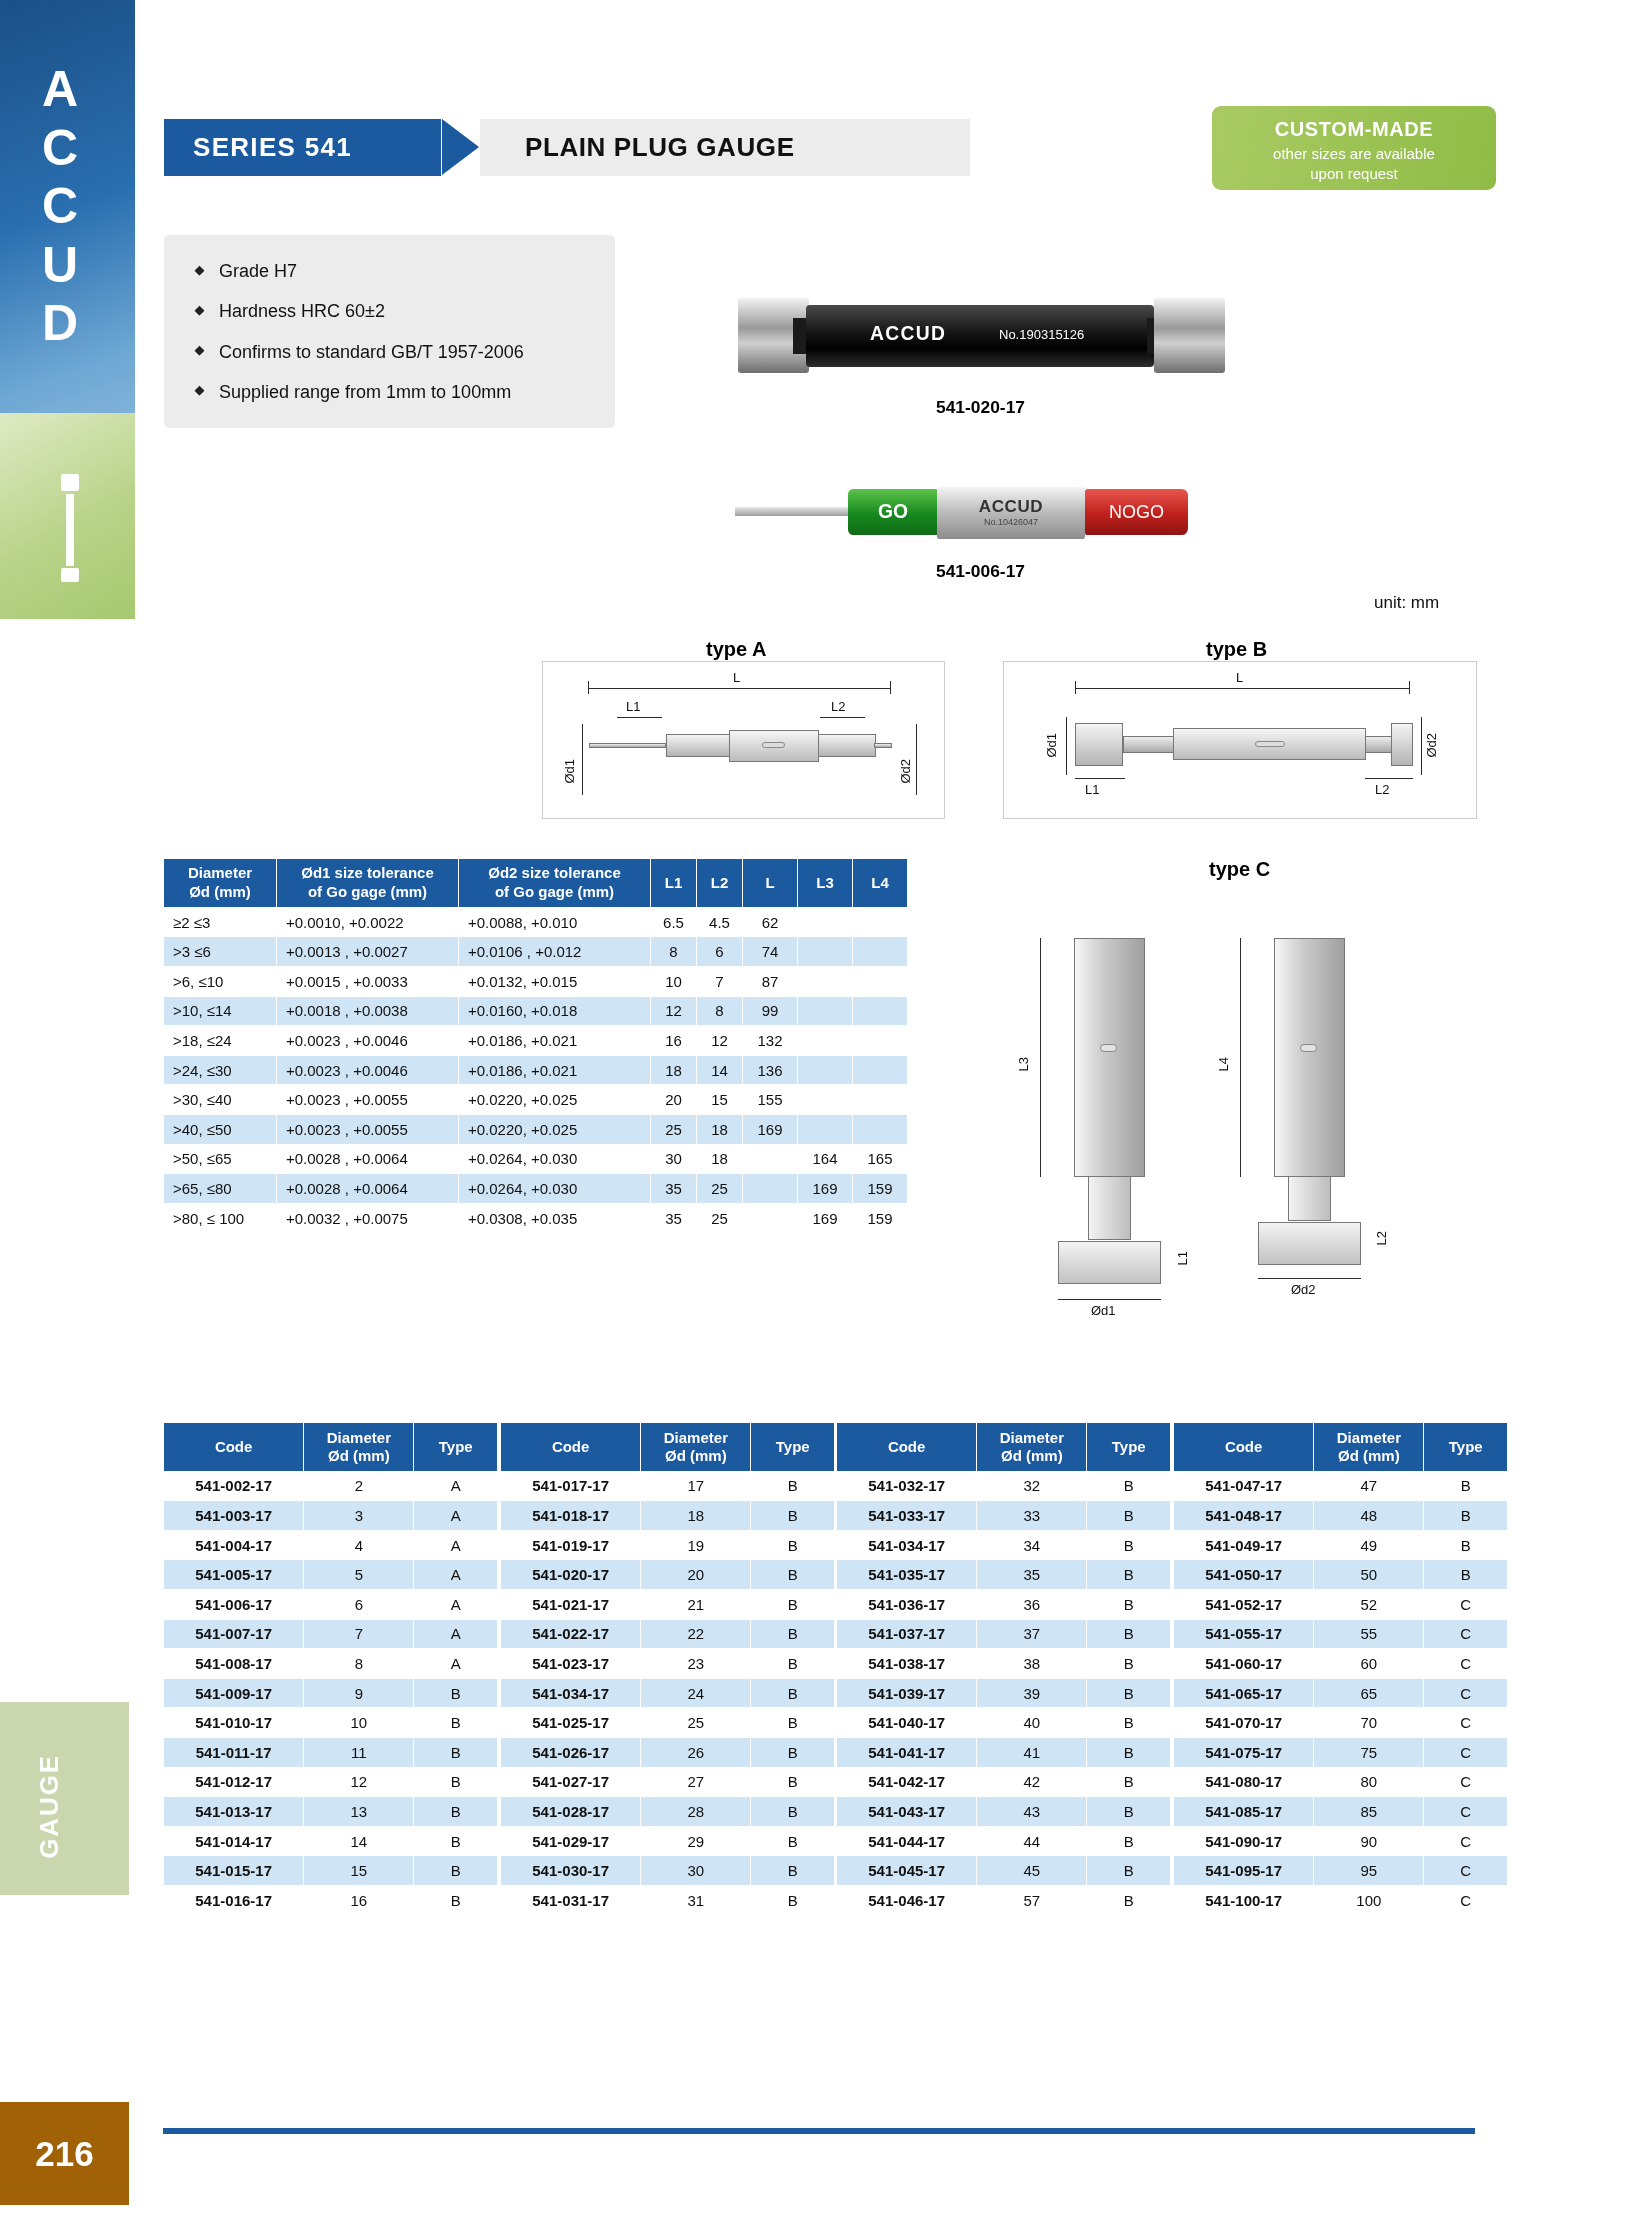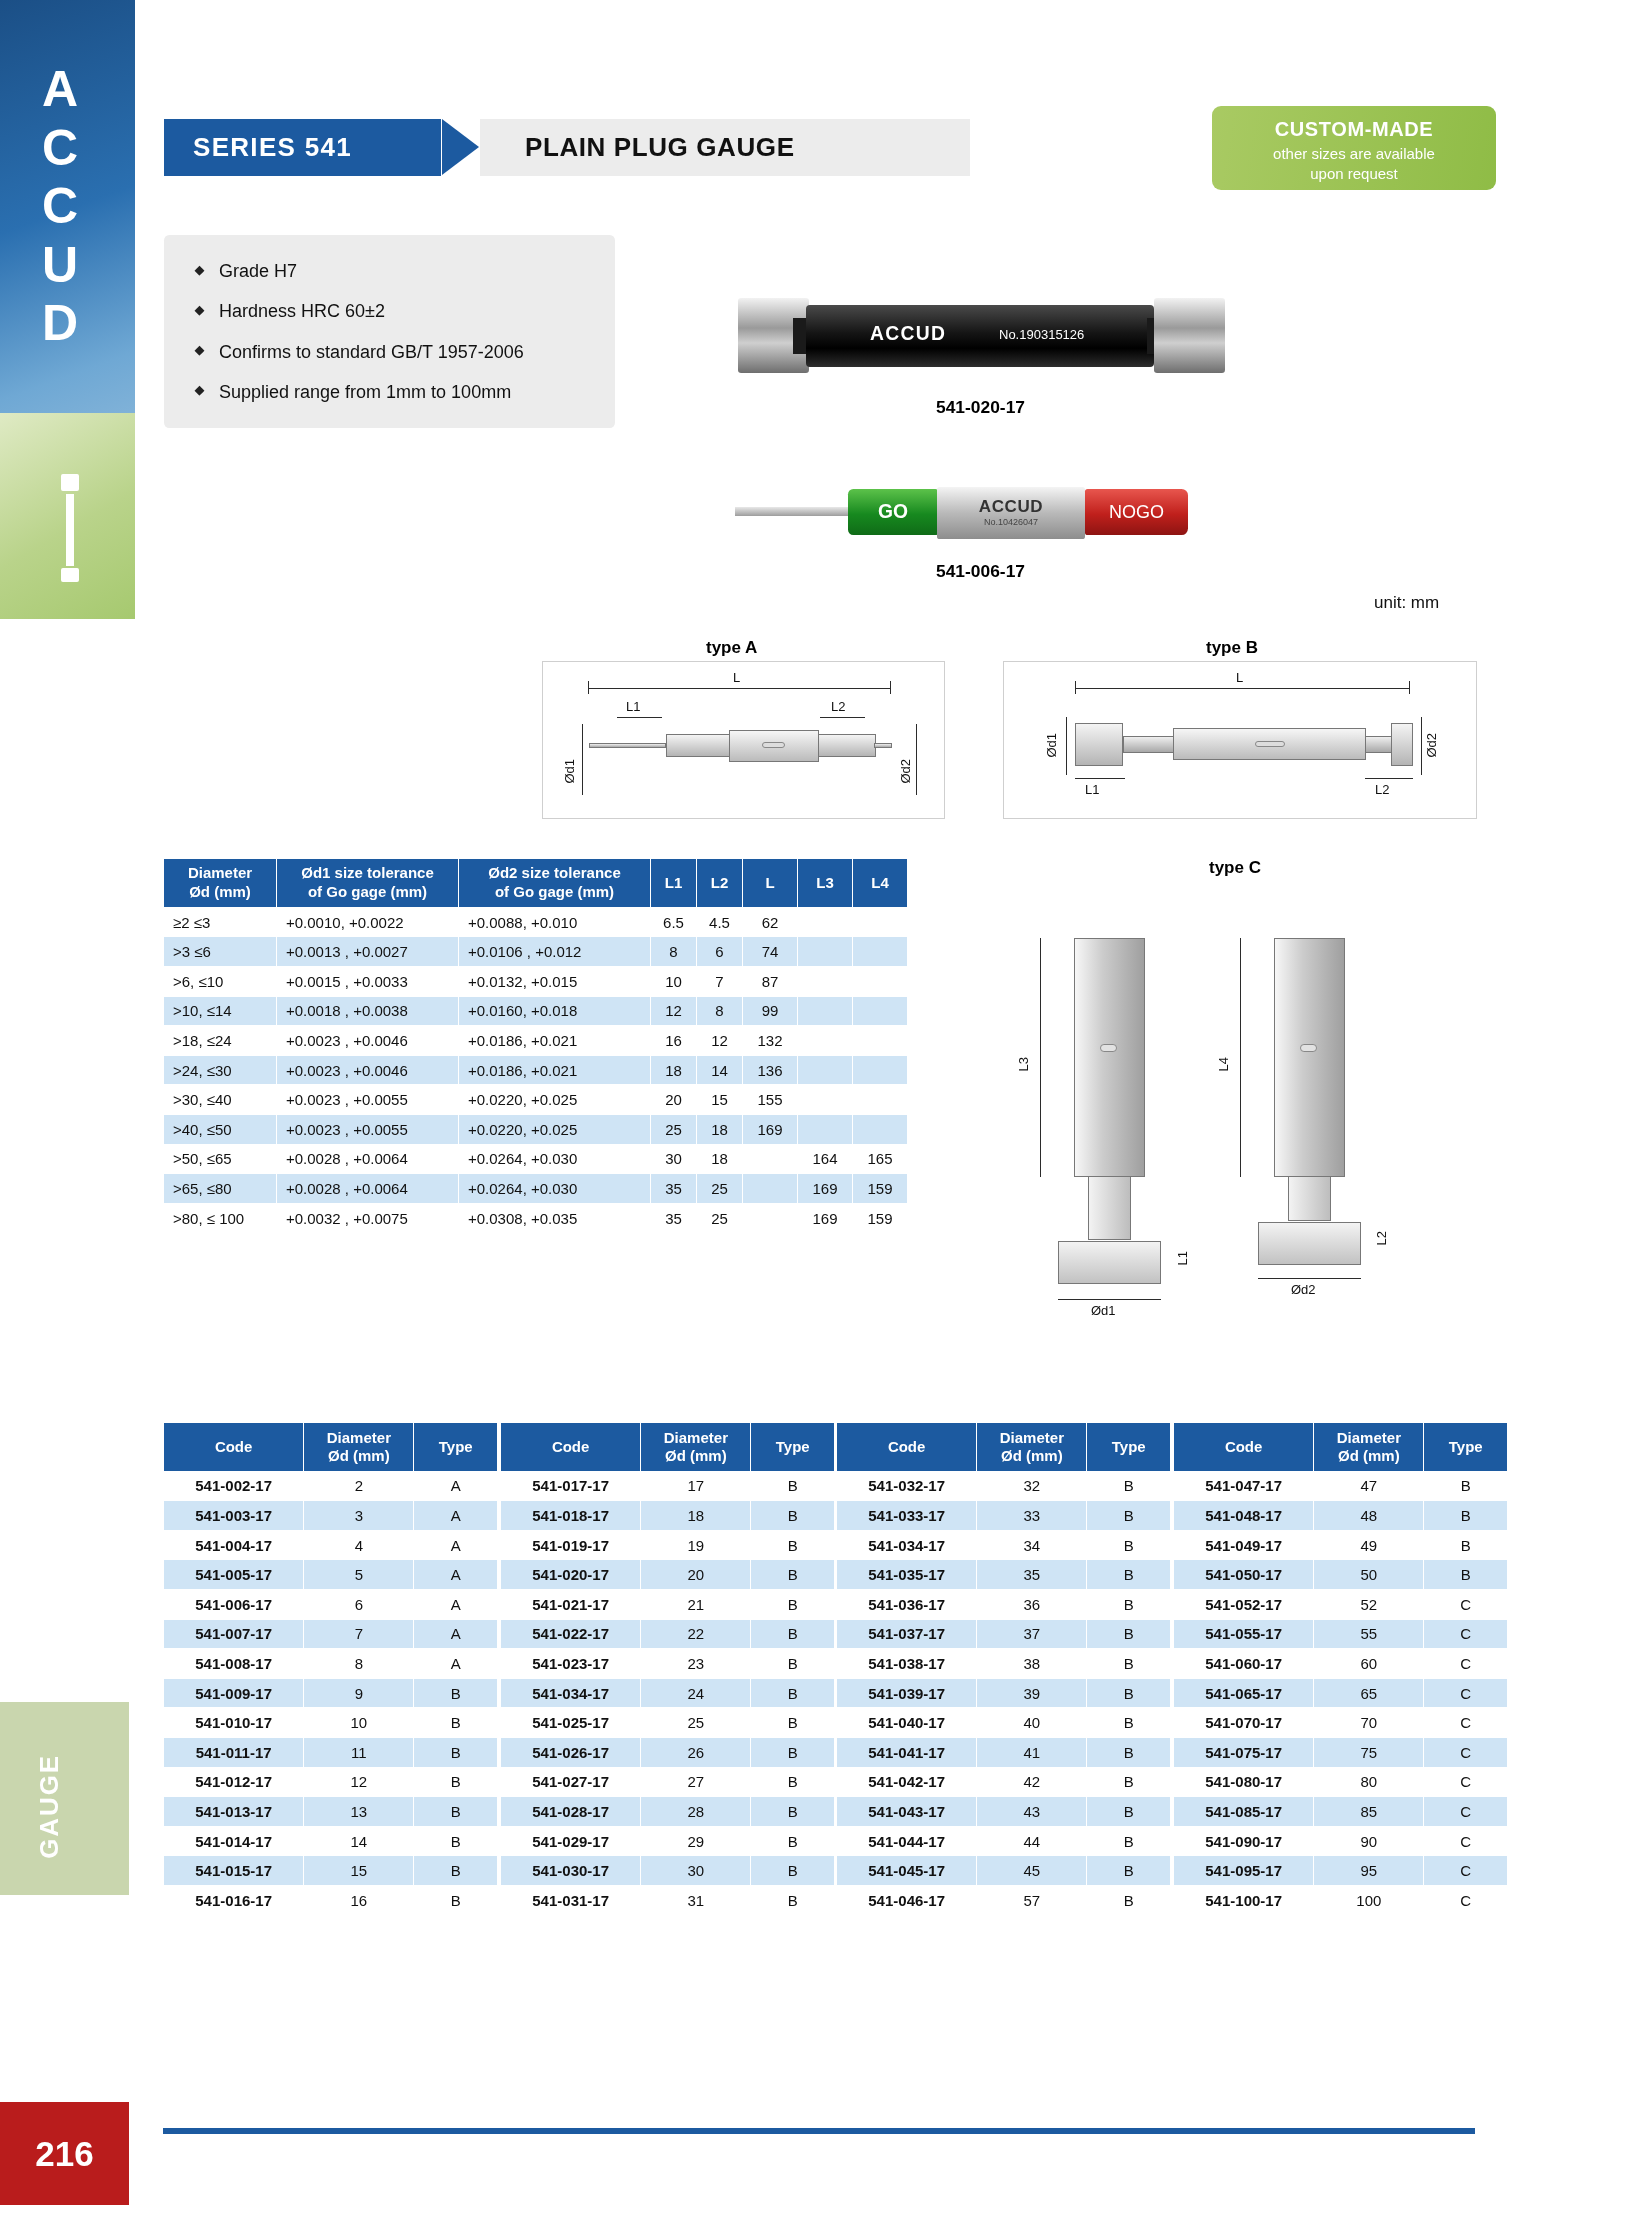--- a/index.html
+++ b/index.html
@@ -43,21 +43,21 @@
     position:absolute; left:0; top:1702px; width:129px; height:193px;
     background:#c9d6ae;
   }
   .left-gauge-tab span{
     position:absolute; left:34px; top:52px;
     color:#ffffff; font-size:26px; font-weight:bold; letter-spacing:1.9px;
     writing-mode:vertical-rl; text-orientation:mixed; transform:rotate(180deg);
   }
   .page-num-box{
     position:absolute; left:0; top:2102px; width:129px; height:103px;
-    background:#b91c1c; color:#fff; font-size:35px; font-weight:bold;
+    background:#a16207; color:#fff; font-size:35px; font-weight:bold;
     display:flex; align-items:center; justify-content:center;
   }
   
   .series-tag{
     position:absolute; left:164px; top:119px; width:277px; height:57px;
     background:#1c5aa0; color:#fff;
     display:flex; align-items:center; padding-left:29px;
     font-size:26px; font-weight:bold; letter-spacing:1.3px;
   }
   .series-arrow{
@@ -133,21 +133,21 @@
   .p2-mid .b{ font-size:17px; font-weight:bold; color:#333; letter-spacing:0.6px;}
   .p2-mid .n{ font-size:9px; color:#444;}
   .p2-nogo{
     position:absolute; left:382px; top:18px; width:103px; height:46px;
     background:linear-gradient(180deg,#e8564e 0%, #c0201c 55%, #8d1412 100%);
     border-radius:2.6px 6.4px 6.4px 2.6px; color:#fff; font-size:18px; font-weight:normal;
     display:flex; align-items:center; justify-content:center;
   }
   .unit-label{ position:absolute; left:1374px; top:593px; font-size:17px; color:#111;}
   
-  .diag-title{ position:absolute; font-size:17px; font-weight:bold;}
+  .diag-title{ position:absolute; font-size:20px; font-weight:bold;}
   .diagbox{ position:absolute; border:0.6px solid #cfcfcf; background:#fff;}
   .dim-txt{ position:absolute; font-size:13px; color:#111;}
   .ln{ position:absolute; background:#2b2b2b;}
   
   table { border-collapse:collapse; }
   .tol-table{
     position:absolute; left:163px; top:858px; font-size:15px;
   }
   .tol-table th{
     background:#1c5aa0; color:#fff; font-weight:bold; font-size:15px;

